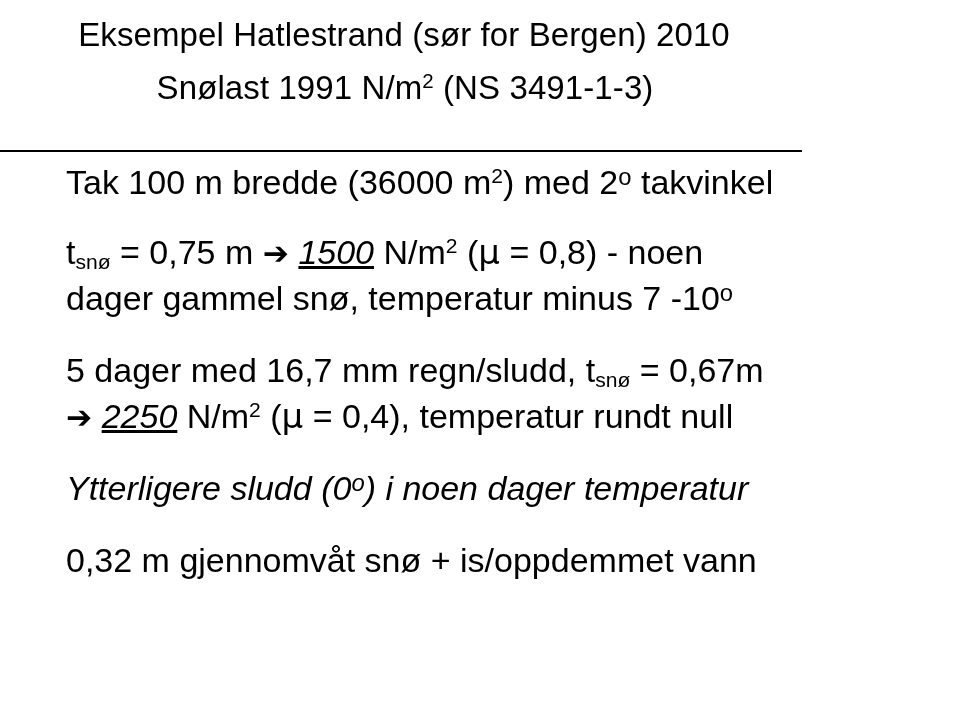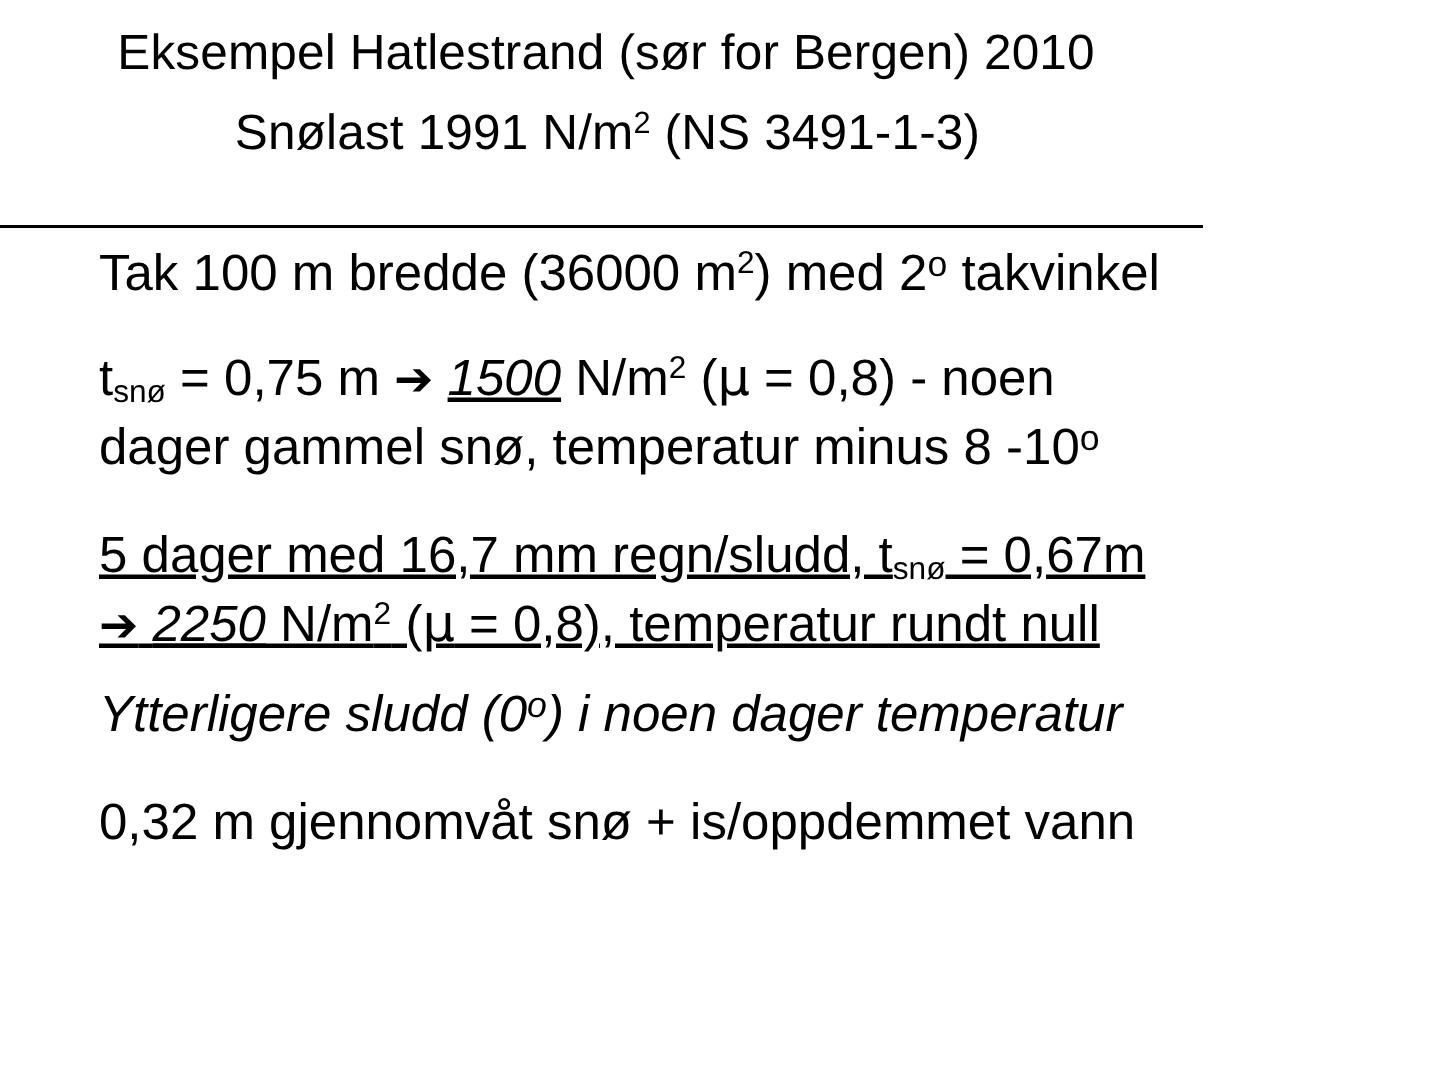--- a/index.html
+++ b/index.html
@@ -51,21 +51,21 @@
     left: 66px;
     right: 14px;
   }
   .para {
     font-size: 34px;
     line-height: 1.30;
     margin-bottom: 20px;
   }
   .para.p1 { margin-bottom: 26px; }
   .para.p2 { margin-bottom: 28px; }
-  .para.p3 { margin-bottom: 16px; text-decoration: underline; }
+  .para.p3 { margin-bottom: 28px; }
   .para.p4 { margin-bottom: 28px; font-style: italic; }
   .para.p5 { margin-bottom: 0; }
   sub {
     font-size: 0.62em;
     vertical-align: -0.25em;
   }
   sup {
     font-size: 0.62em;
     vertical-align: 0.52em;
   }
@@ -114,26 +114,26 @@
   <div class="divider"></div>
 
   <div class="body-block">
 
     <div class="para p1">
       <span>Tak 100 m bredde (36000 m</span><sup>2</sup><span>) med 2</span><span class="deg">o</span><span> takvinkel</span>
     </div>
 
     <div class="para p2">
       <div><span>t</span><sub>snø</sub><span> = 0,75 m </span><span class="arrow">➔</span><span>&nbsp;</span><span class="uline-italic">1500</span><span> N/m</span><sup>2</sup><span> (</span><span class="mu">μ</span><span> = 0,8) - noen</span></div>
-      <div><span>dager  gammel snø, temperatur minus 8 -10</span><span class="deg">o</span></div>
+      <div><span>dager  gammel snø, temperatur minus 7 -10</span><span class="deg">o</span></div>
     </div>
 
     <div class="para p3">
       <div><span>5 dager med 16,7 mm regn/sludd, t</span><sub>snø</sub><span> = 0,67m</span></div>
-      <div><span class="arrow">➔</span><span>&nbsp;</span><span class="uline-italic">2250</span><span> N/m</span><sup>2</sup><span> (</span><span class="mu">μ</span><span> = 0,8), temperatur rundt null</span></div>
+      <div><span class="arrow">➔</span><span>&nbsp;</span><span class="uline-italic">2250</span><span> N/m</span><sup>2</sup><span> (</span><span class="mu">μ</span><span> = 0,4), temperatur rundt null</span></div>
     </div>
 
     <div class="para p4">
       <div><span>Ytterligere sludd (0</span><span class="deg">o</span><span>) i noen dager temperatur</span></div>
     </div>
 
     <div class="para p5">
       <div><span>0,32 m gjennomvåt snø + is/oppdemmet vann</span></div>
     </div>
 

